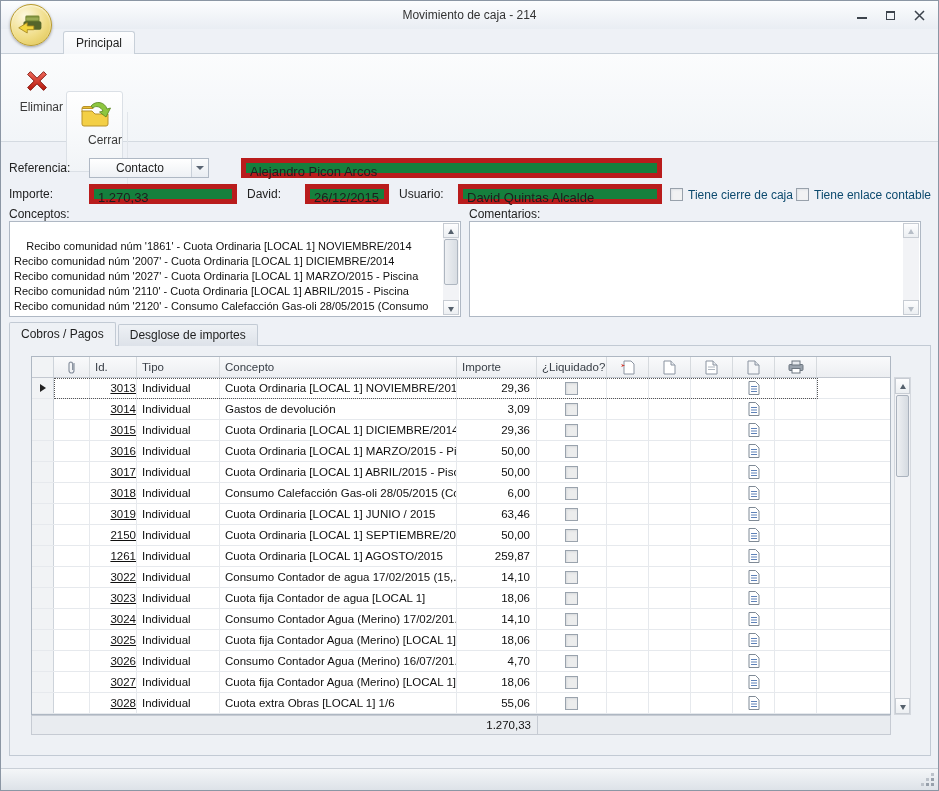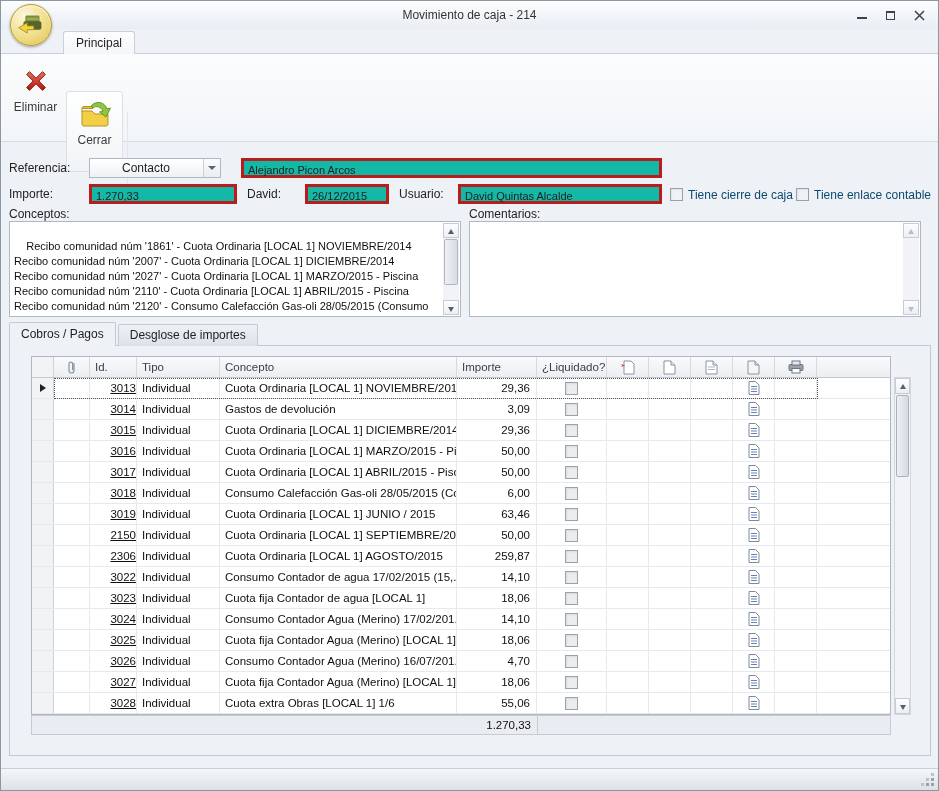--- a/index.html
+++ b/index.html
@@ -19,31 +19,31 @@
   .appbtn { position:absolute; left:9px; top:3px; width:42px; height:42px; border-radius:50%;
     background:radial-gradient(circle at 35% 28%, #fdf8e0, #f0dd87 55%, #dcc04a);
     border:1px solid #b99b2e; box-shadow:0 1px 3px rgba(0,0,0,.35), inset 0 1px 2px #fffbe8; z-index:20;
     display:flex; align-items:center; justify-content:center; }
 
   
   .ribbon-tab { position:absolute; left:62px; top:30px; height:23px; padding:0 12px; background:linear-gradient(#fdfdfe,#f4f6f9);
     border:1px solid #c8d0d9; border-bottom:none; border-radius:3px 3px 0 0; line-height:22px; font-size:12px; z-index:5; }
   .toolbar { position:absolute; left:0; right:0; top:52px; height:89px;
     background:linear-gradient(#fbfcfd,#f2f5f8); border-top:1px solid #c8d0d9; border-bottom:1px solid #d4dae1; }
-  .tool-btn { position:absolute; top:4px; width:57px; height:81px; text-align:center; border-radius:3px; border:1px solid transparent; cursor:default; }
+  .tool-btn { position:absolute; top:4px; width:57px; height:81px; text-align:right; border-radius:3px; border:1px solid transparent; cursor:default; }
   .tool-btn .ico { margin:7px auto 2px; width:32px; height:32px; }
   .tool-btn .lbl { font-size:12px; color:#3a3a3a; }
   #btn-eliminar { left:6px; }
   #btn-cerrar { left:65px; border:1px solid #dbe0e6; background:linear-gradient(#ffffff,#f1f4f7);margin-top:33px; }
   .tool-sep { position:absolute; left:126px; top:58px; height:76px; border-left:1px solid #e2e6eb; }
 
   
   .flabel { position:absolute; height:20px; line-height:20px; font-size:12px; color:#222; }
-  .tbox { position:absolute; height:20px; background:#14b8a6; border:3px solid #b91c1c; font-size:11px; line-height:18px; padding:0 4px; }
-  .combo { position:absolute; left:88px; top:157px; width:132px; height:20px; background:linear-gradient(#ffffff,#eef1f5); border:1px solid #afb8c4; }
+  .tbox { position:absolute; height:20px; background:#15803d; border:5px solid #b91c1c; font-size:13px; line-height:18px; padding:0 4px; }
+  .combo { position:absolute; left:88px; top:157px; width:120px; height:20px; background:linear-gradient(#ffffff,#eef1f5); border:1px solid #afb8c4; }
   .combo .val { position:absolute; left:0; right:18px; top:0; height:18px; line-height:18px; text-align:center; }
   .combo .arrbox { position:absolute; right:0; top:0; bottom:0; width:17px; border-left:1px solid #c9d0d9; background:linear-gradient(#fbfcfd,#e9edf2); }
   .combo .arrbox::after { content:""; position:absolute; left:4px; top:7px; border:4px solid transparent; border-top-color:#5a6573; }
   .chkbox { position:absolute; width:13px; height:13px; background:#f1f2f3; border:1px solid #98a1ab; box-shadow:inset 1px 1px 2px #dfe2e6; }
   .chklbl { position:absolute; height:14px; line-height:14px; font-size:12px; color:#0c4a6e; }
   .textarea { position:absolute; background:#fff; border:1px solid #afb8c4; font-size:11px; line-height:15px; padding:2px 20px 2px 4px; white-space:pre-wrap; overflow:hidden; color:#111; }
   .ta-scroll { position:absolute; top:1px; bottom:1px; right:1px; width:16px; background:#f2f3f6; }
   .ta-btn { position:absolute; left:0; right:0; height:15px; background:linear-gradient(#fdfdfe,#eceff2); border:1px solid #c7ccd3; }
   .ta-btn.up { top:0; } .ta-btn.down { bottom:0; }
   .tri-up { position:absolute; left:4px; top:5px; border:3.5px solid transparent; border-bottom:5px solid #55606c; border-top:none; }
@@ -435,21 +435,21 @@
                   <path d="M3 5.5 h6 M3 8 h6 M3 10.5 h6" stroke="#5f82b8"></path>
                 </svg>
               </span>
             </div>
             <div class="gc c-ico"></div>
             <div class="gc c-fill"></div>
           </div>
           <div class="grow">
             <div class="gc c-sel"></div>
             <div class="gc c-att"></div>
-            <div class="gc c-id">2306</div>
+            <div class="gc c-id">1261</div>
             <div class="gc c-tipo">Individual</div>
             <div class="gc c-con">Cuota Ordinaria [LOCAL 1] AGOSTO/2015</div>
             <div class="gc c-imp">259,87</div>
             <div class="gc c-liq">
               <span class="chk-grid"></span>
             </div>
             <div class="gc c-ico"></div>
             <div class="gc c-ico"></div>
             <div class="gc c-ico"></div>
             <div class="gc c-ico">

